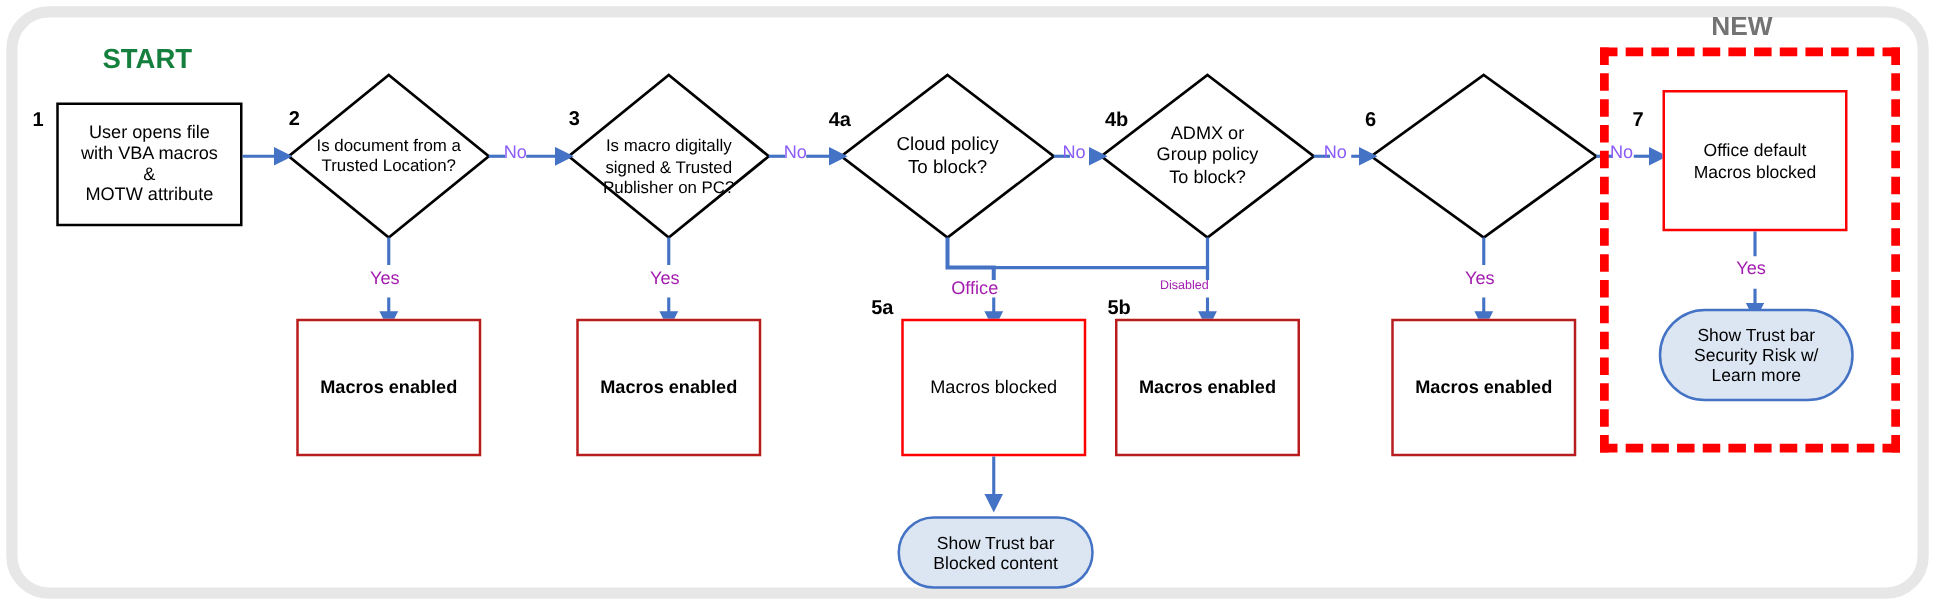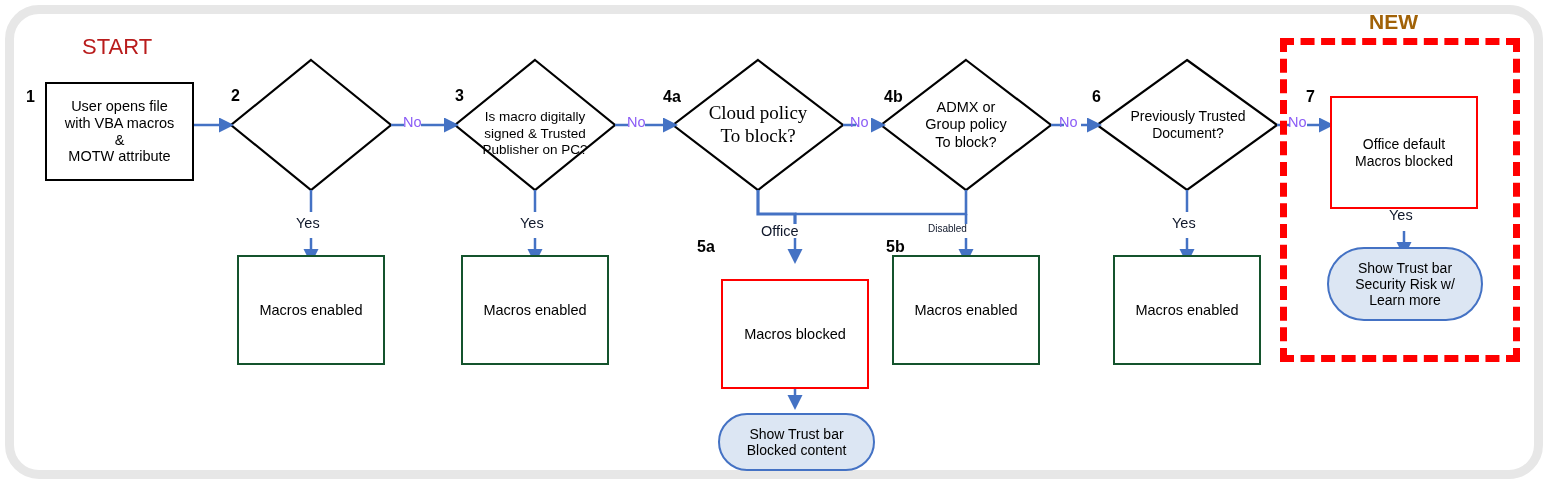--- a/index.html
+++ b/index.html
@@ -7,28 +7,28 @@
   #stage{position:relative;width:1560px;height:492px;background:#ffffff;overflow:hidden;}
   #frame{position:absolute;left:5px;top:5px;width:1538px;height:474px;border:9px solid #e7e7e7;border-radius:34px;box-sizing:border-box;background:transparent;}
   .svg-layer{position:absolute;left:0;top:0;width:1560px;height:492px;}
 
   
   .node-text{
     position:absolute;display:flex;align-items:center;justify-content:center;
     text-align:center;color:#000000;line-height:1.16;box-sizing:border-box;
   }
   .rect-box{background:#ffffff;}
-  .green-box{border:2px solid #14532d;}
-  .red-box{border:2px solid #ff0000;margin-top:24px;}
+  .green-box{border:2px solid #b91c1c;font-weight:bold;}
+  .red-box{border:2px solid #ff0000;}
   .black-box{border:2px solid #000000;}
   .stepnum{position:absolute;font-weight:bold;color:#000;}
-  .branch{position:absolute;color:#0f172a;}
+  .branch{position:absolute;color:#a21caf;}
   .nolabel{position:absolute;color:#8b5cf6;}
-  .startlabel{position:absolute;color:#b91c1c;font-weight:normal;}
-  .newlabel{position:absolute;color:#a16207;font-weight:bold;}
+  .startlabel{position:absolute;color:#15803d;font-weight:bold;}
+  .newlabel{position:absolute;color:#737373;font-weight:bold;}
   .dashedbox{position:absolute;border:7px dashed #ff0000;box-sizing:border-box;}
   .diamond-text{position:absolute;display:flex;align-items:center;justify-content:center;text-align:center;color:#000;line-height:1.2;}
 </style>
 </head>
 <body>
 
 <div id="stage">
 
   <div id="frame"></div>
 
@@ -100,46 +100,46 @@
   <div class="newlabel" style="left:1369px;top:10px;font-size:21px;">NEW</div>
 
   <div class="node-text rect-box black-box" style="left:45px;top:82px;width:149px;height:99px;font-size:14.5px;">
     <span style="white-space:pre-line;">User opens file
 with VBA macros
 &amp;
 MOTW attribute</span>
   </div>
   <div class="stepnum" style="left:26px;top:88px;font-size:16px;">1</div>
 
+  <div class="diamond-text" style="left:239px;top:95px;width:144px;height:60px;font-size:13.5px;">
+    <span style="white-space:pre-line;">Is document from a
+Trusted Location?</span>
+  </div>
   <div class="stepnum" style="left:231px;top:87px;font-size:16px;">2</div>
 
   <div class="diamond-text" style="left:463px;top:92px;width:144px;height:66px;font-size:13.5px;align-items:flex-end;">
     <span style="white-space:pre-line;">Is macro digitally
 signed &amp; Trusted
 Publisher on PC?</span>
   </div>
   <div class="stepnum" style="left:455px;top:87px;font-size:16px;">3</div>
 
-  <div class="diamond-text" style="left:692px;top:98px;width:132px;height:54px;font-size:19px;font-family:Liberation Serif, serif;">
+  <div class="diamond-text" style="left:692px;top:98px;width:132px;height:54px;font-size:15px;">
     <span style="white-space:pre-line;">Cloud policy
 To block?</span>
   </div>
   <div class="stepnum" style="left:663px;top:88px;font-size:16px;">4a</div>
 
   <div class="diamond-text" style="left:900px;top:92px;width:132px;height:66px;font-size:14.5px;">
     <span style="white-space:pre-line;">ADMX or
 Group policy
 To block?</span>
   </div>
   <div class="stepnum" style="left:884px;top:88px;font-size:16px;">4b</div>
 
-  <div class="diamond-text" style="left:1113px;top:97px;width:150px;height:56px;font-size:14px;">
-    <span style="white-space:pre-line;">Previously Trusted
-Document?</span>
-  </div>
   <div class="stepnum" style="left:1092px;top:88px;font-size:16px;">6</div>
 
   <div class="node-text rect-box red-box" style="left:1330px;top:72px;width:148px;height:113px;font-size:14px;">
     <span style="white-space:pre-line;">Office default
 Macros blocked</span>
   </div>
   <div class="stepnum" style="left:1306px;top:88px;font-size:16px;">7</div>
 
   <div class="node-text rect-box green-box" style="left:237px;top:255px;width:148px;height:110px;font-size:14.5px;">
     <span>Macros enabled</span>

